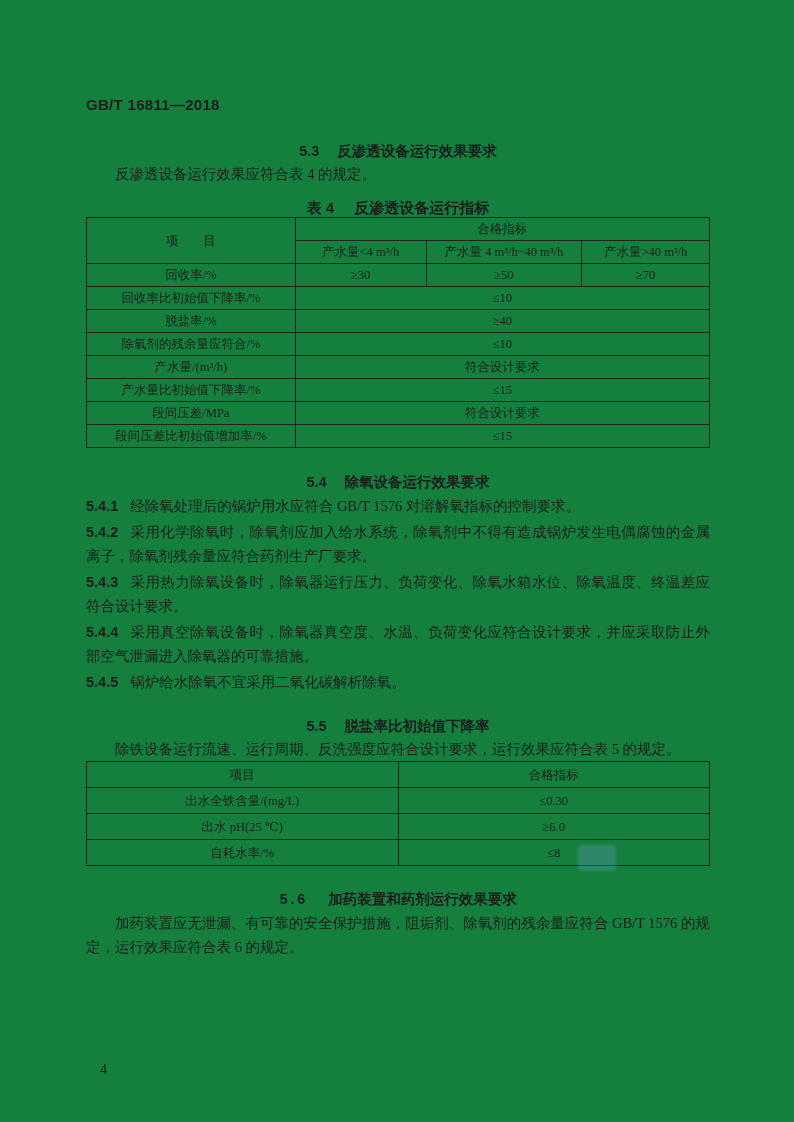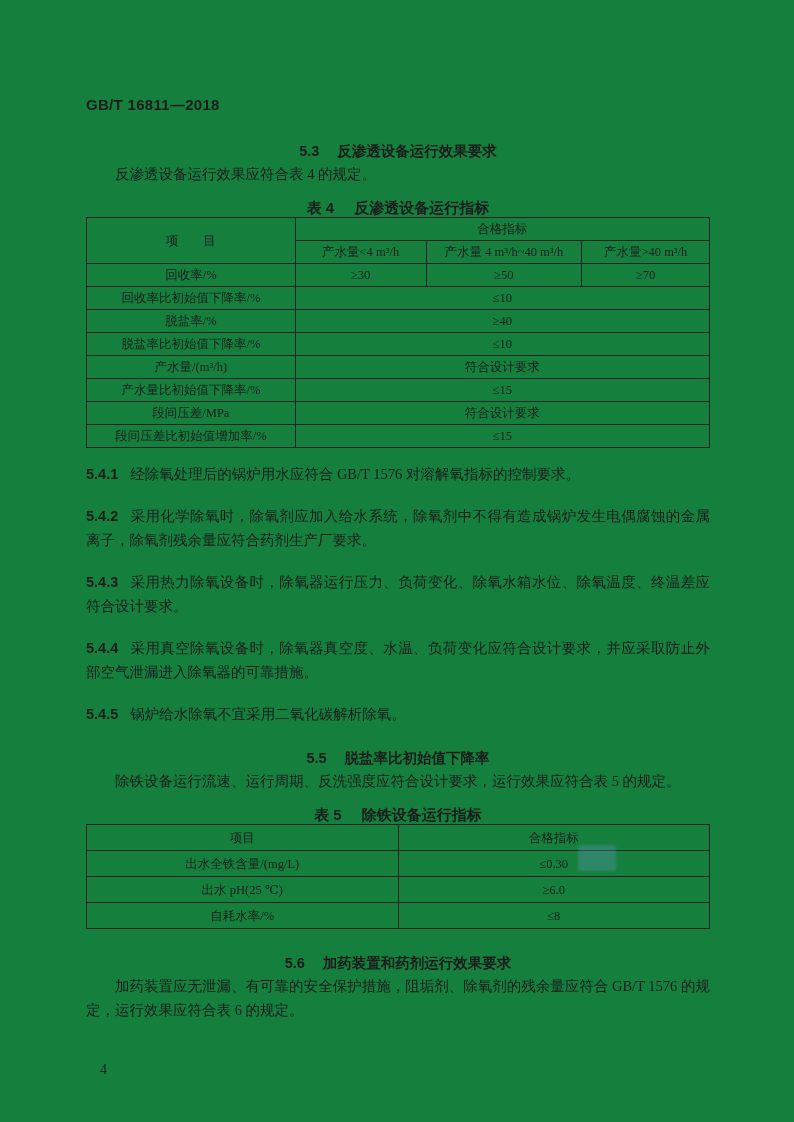--- a/index.html
+++ b/index.html
@@ -18,30 +18,30 @@
     font-family:"Liberation Sans","DejaVu Sans",sans-serif;
     font-weight:700; font-size:15px; letter-spacing:.3px;
   }
   .heading {
     font-family:"Liberation Sans","DejaVu Sans",sans-serif;
     font-weight:700; font-size:14.5px; line-height:20px;text-align:center;
   }
   .h-53 { margin-top:28px; }
   .h-54 { margin-top:24px; }
   .h-55 { margin-top:22px; }
-  .h-56 { margin-top:24px; }
+  .h-56 { margin-top:24px;font-family:Liberation Mono, monospace; }
   .heading .h-num { margin-right:14px; }
   .body-para {
     font-size:14.5px; line-height:24px; text-indent:2em;
     margin-top:1px; text-align:justify;
   }
   .clause {
-    font-size:14.5px; line-height:24px; margin-top:18px; text-align:justify;
-  }
-  .clause-first { margin-top:14px; }
+    font-size:14.5px; line-height:24px; margin-top:2px; text-align:justify;
+  }
+  .clause-first { margin-top:2px; }
   .clause .clause-num {
     font-family:"Liberation Sans","DejaVu Sans",sans-serif;
     font-weight:700; margin-right:12px;
   }
   .table-caption {
     text-align:center;
     font-family:"Liberation Sans","DejaVu Sans",sans-serif;
     font-weight:700; font-size:15px; line-height:18px; margin-top:13px;
   }
   .table-caption .cap-label { margin-right:16px; }
@@ -109,21 +109,21 @@
       </tr>
       <tr>
         <td>回收率比初始值下降率/%</td>
         <td colspan="3">≤10</td>
       </tr>
       <tr>
         <td>脱盐率/%</td>
         <td colspan="3">≥40</td>
       </tr>
       <tr>
-        <td>脱盐率比初始值下降率/%</td>
+        <td>除氧剂的残余量应符合/%</td>
         <td colspan="3">≤10</td>
       </tr>
       <tr>
         <td>产水量/(m³/h)</td>
         <td colspan="3">符合设计要求</td>
       </tr>
       <tr>
         <td>产水量比初始值下降率/%</td>
         <td colspan="3">≤15</td>
       </tr>
@@ -131,20 +131,24 @@
         <td>段间压差/MPa</td>
         <td colspan="3">符合设计要求</td>
       </tr>
       <tr>
         <td>段间压差比初始值增加率/%</td>
         <td colspan="3">≤15</td>
       </tr>
     </tbody>
   </table>
 
+  <h2 class="heading h-54">
+    <span class="h-num">5.4</span>
+    <span class="h-title">除氧设备运行效果要求</span>
+  </h2>
   <p class="clause clause-first">
     <span class="clause-num">5.4.1</span><span class="clause-text">经除氧处理后的锅炉用水应符合 GB/T 1576 对溶解氧指标的控制要求。</span>
   </p>
   <p class="clause">
     <span class="clause-num">5.4.2</span><span class="clause-text">采用化学除氧时，除氧剂应加入给水系统，除氧剂中不得有造成锅炉发生电偶腐蚀的金属离子，除氧剂残余量应符合药剂生产厂要求。</span>
   </p>
   <p class="clause">
     <span class="clause-num">5.4.3</span><span class="clause-text">采用热力除氧设备时，除氧器运行压力、负荷变化、除氧水箱水位、除氧温度、终温差应符合设计要求。</span>
   </p>
   <p class="clause">
@@ -153,24 +157,20 @@
   <p class="clause">
     <span class="clause-num">5.4.5</span><span class="clause-text">锅炉给水除氧不宜采用二氧化碳解析除氧。</span>
   </p>
 
   <h2 class="heading h-55">
     <span class="h-num">5.5</span>
     <span class="h-title">脱盐率比初始值下降率</span>
   </h2>
   <p class="body-para">除铁设备运行流速、运行周期、反洗强度应符合设计要求，运行效果应符合表 5 的规定。</p>
 
-  <div class="table-caption">
-    <span class="cap-label">表 5</span>
-    <span class="cap-title">除铁设备运行指标</span>
-  </div>
   <table class="t5">
     <colgroup>
       <col style="width:50%">
         <col style="width:50%">
     </colgroup>
     <thead>
       <tr>
         <th>项目</th>
         <th>合格指标</th>
       </tr>

